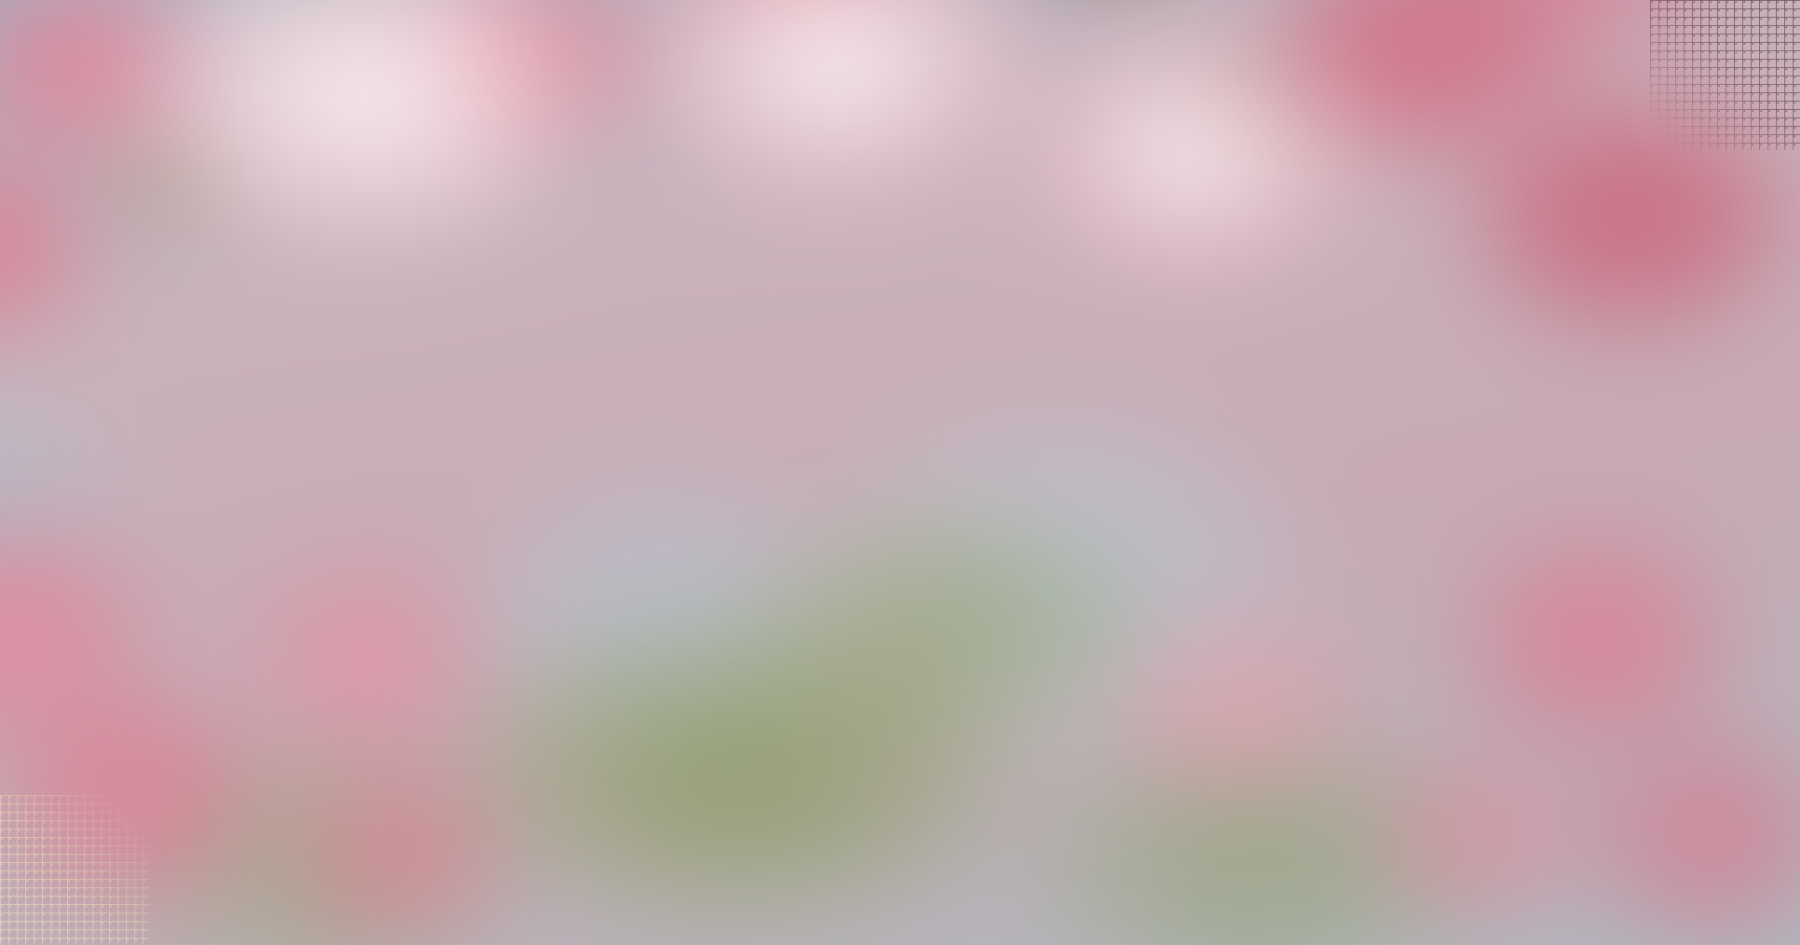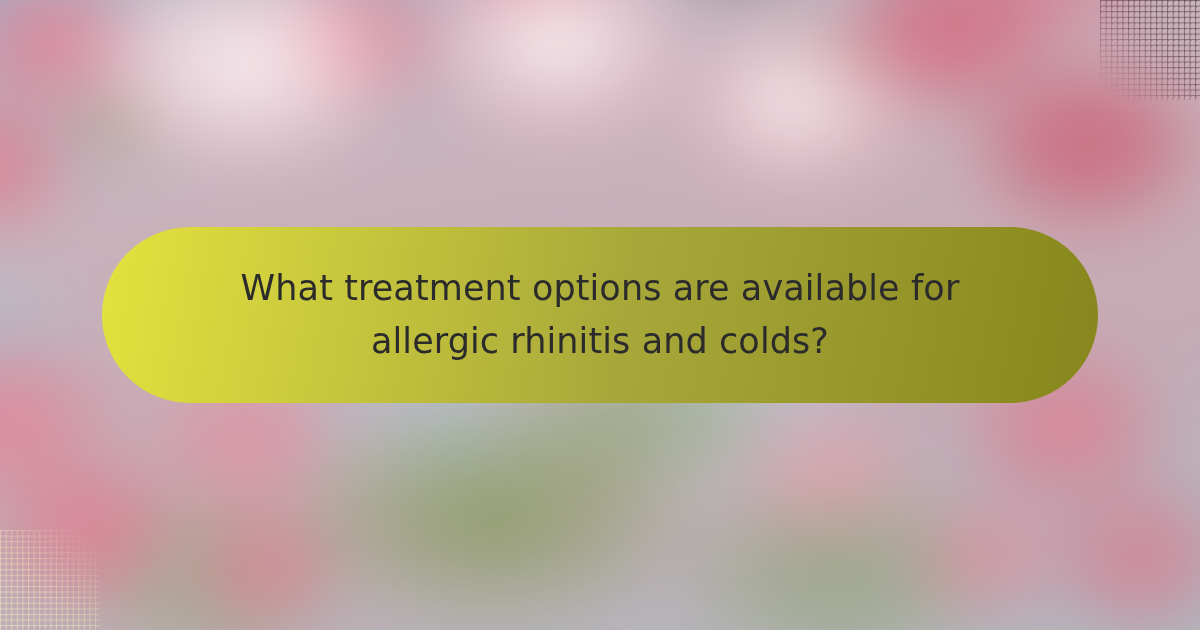--- a/index.html
+++ b/index.html
@@ -129,18 +129,14 @@
 <body>
 
 <div id="canvas" style="width: 1200px; height: 630px;">
 
   <div class="bg-photo"></div>
 
   <div class="halftone halftone-tr"></div>
 
   <div class="halftone halftone-bl"></div>
 
-  <div class="question-pill" id="question-pill" style="left: 102px; top: 227px; width: 996px; height: 176px; border-radius: 88px; background: linear-gradient(100deg, rgb(228, 226, 62) 0%, rgb(168, 168, 58) 52%, rgb(134, 134, 28) 100%);">
-    <p class="question-text" id="question-text" style="color: rgb(43, 43, 43); font-size: 35px;">What treatment options are available for
-allergic rhinitis and colds?</p>
-  </div>
 
 </div>
 
 </body></html>

